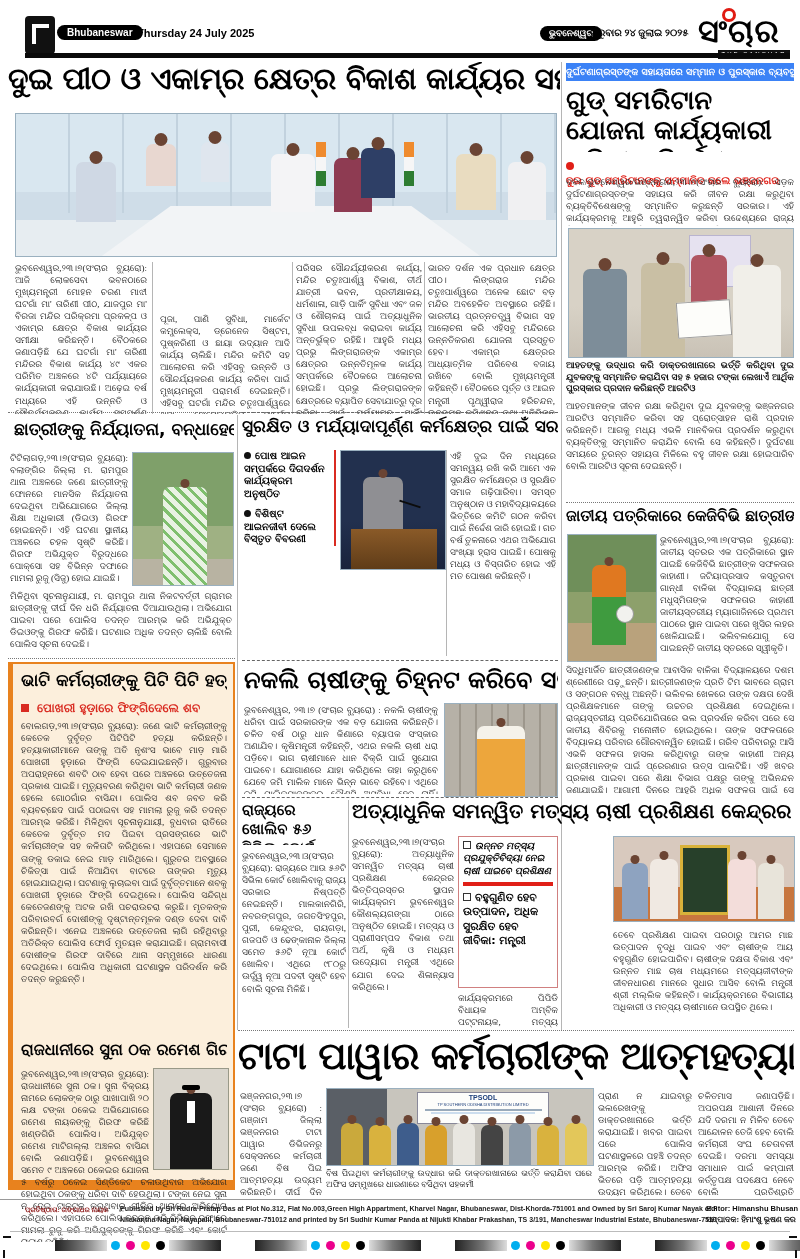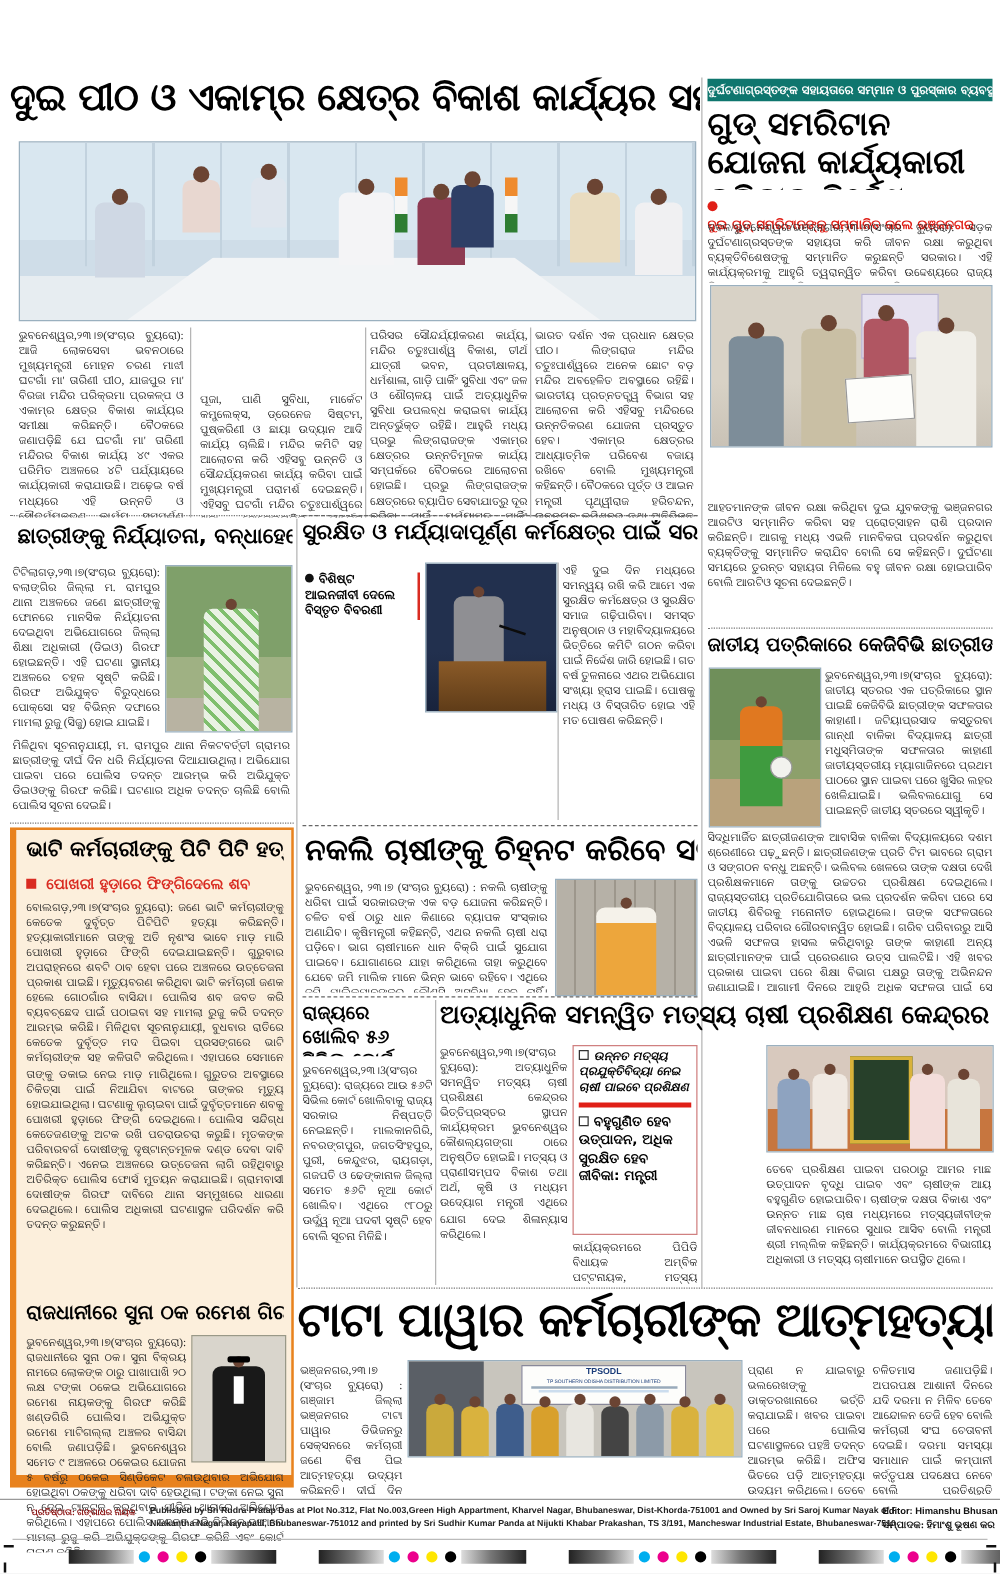--- a/index.html
+++ b/index.html
@@ -24,20 +24,39 @@
   .sq{display:inline-block;width:8px;height:8px;margin-right:4px;}
   .regbar{width:52px;height:11px;background:linear-gradient(90deg,#222,#777 55%,#ddd);}
   .regdot{width:9px;height:9px;border-radius:50%;margin:1px 2px;display:inline-block;}
   .reggroup{position:absolute;display:flex;align-items:center;gap:2px;}
 </style>
 </head>
 <body>
 
 <div id="page">
 
+  <div class="abs" style="left:0;top:0;width:800px;height:60px;">
+    <div class="abs" style="left:25px;top:16px;width:30px;height:38px;background:#111;border-radius:4px;">
+      <div class="abs" style="left:7px;top:8px;width:13px;height:16px;border-left:4px solid #fff;border-top:4px solid #fff;"></div>
+    </div>
+    <span class="abs pill" style="left:57px;top:25px;font-size:10px;padding:2px 10px;">Bhubaneswar</span>
+    <span class="abs" style="left:137px;top:27px;font-family:'Liberation Sans',sans-serif;font-weight:bold;font-size:11px;color:#000;">Thursday 24 July 2025</span>
+    <span class="abs pill" style="left:540px;top:26px;font-size:9px;padding:2px 9px;">ଭୁବନେଶ୍ୱର</span>
+    <span class="abs" style="left:590px;top:27px;font-weight:bold;font-size:10px;color:#000;">ଗୁରୁବାର ୨୪ ଜୁଲାଇ ୨୦୨୫</span>
+
+    <div class="abs" style="left:698px;top:10px;width:94px;height:48px;">
+      <span class="abs" style="left:24px;top:-2px;width:8px;height:8px;border:3px solid #e01b12;border-radius:50%;"></span>
+      <span class="abs hl" style="left:0;top:2px;font-size:32px;letter-spacing:1px;">ସଂଚାର</span>
+      <div class="abs" style="left:20px;top:40px;width:72px;height:9px;background:#111;color:#fff;font-family:'Liberation Sans',sans-serif;
+                  font-size:6px;letter-spacing:2px;text-align:center;line-height:9px;">
+        <span>THE SANCHAR</span>
+      </div>
+    </div>
+    <div class="abs" style="left:25px;top:53px;width:765px;height:5px;background:#0a0a0a;"></div>
+  </div>
 
   <div class="abs hl" style="left:8px;top:62px;width:552px;height:48px;font-size:30px;line-height:1.1;letter-spacing:-0.5px;white-space:nowrap;overflow:hidden;">ଦୁଇ ପୀଠ ଓ ଏକାମ୍ର କ୍ଷେତ୍ର ବିକାଶ କାର୍ଯ୍ୟର ସମୀକ୍ଷା କଲେ ମୁଖ୍ୟମନ୍ତ୍ରୀ</div>
 
   <div class="photo" style="left:15px;top:113px;width:540px;height:142px;background:linear-gradient(180deg,#d9e7f0 0 55%,#cfdde8 55% 75%,#e7edf1 75% 100%);">
     <div class="abs" style="left:0;top:0;width:100%;height:70%;background:repeating-linear-gradient(90deg,transparent 0 52px,#c2d2de 52px 54px);"></div>
     <div class="flag" style="left:300px;top:28px;"></div>
     <div class="flag" style="left:388px;top:28px;"></div>
     <div class="abs" style="left:60px;top:92px;width:430px;height:50px;background:#f2f4f6;clip-path:polygon(6% 100%,22% 0,78% 0,94% 100%);"></div>
     <i class="fig" style="left:60px;top:48px;width:40px;height:60px;background:#cfd8e4;"></i>
     <i class="fig" style="left:130px;top:30px;width:30px;height:42px;background:#e8d7d0;"></i>
@@ -52,37 +71,38 @@
   <div class="abs bt" style="left:15px;top:262px;width:132px;height:152px;">ଭୁବନେଶ୍ୱର,୨୩।୭(ସଂଚାର ବ୍ୟୁରୋ): ଆଜି ଲୋକସେବା ଭବନଠାରେ ମୁଖ୍ୟମନ୍ତ୍ରୀ ମୋହନ ଚରଣ ମାଝୀ ଘଟଗାଁ ମା' ତାରିଣୀ ପୀଠ, ଯାଜପୁର ମା' ବିରଜା ମନ୍ଦିର ପରିକ୍ରମା ପ୍ରକଳ୍ପ ଓ ଏକାମ୍ର କ୍ଷେତ୍ର ବିକାଶ କାର୍ଯ୍ୟର ସମୀକ୍ଷା କରିଛନ୍ତି। ବୈଠକରେ ଜଣାପଡ଼ିଛି ଯେ ଘଟଗାଁ ମା' ତାରିଣୀ ମନ୍ଦିରର ବିକାଶ କାର୍ଯ୍ୟ ୪୯ ଏକର ପରିମିତ ଅଞ୍ଚଳରେ ୪ଟି ପର୍ଯ୍ୟାୟରେ କାର୍ଯ୍ୟକାରୀ କରାଯାଉଛି। ଅଢ଼େଇ ବର୍ଷ ମଧ୍ୟରେ ଏହି ଉନ୍ନତି ଓ ସୌନ୍ଦର୍ଯ୍ୟକରଣ କାର୍ଯ୍ୟ ସମ୍ପୂର୍ଣ୍ଣ କରାଯିବାର ଲକ୍ଷ୍ୟ ରହିଛି। ଘଟଗାଁ ମା' ତାରିଣୀଙ୍କ ପୀଠରେ ୨୦୦ ଶଯ୍ୟା ବିଶିଷ୍ଟ ଏକ ଯାତ୍ରୀ ନିବାସ, ୫୦୦ ସିଟ୍ ବିଶିଷ୍ଟ ବ୍ୟାଖ୍ୟାନ କେନ୍ଦ୍ର, ନଡ଼ିଆ ଗୋଦାମ, ୪୦୦ ସିଟ୍ ବିଶିଷ୍ଟ ପ୍ରସାଦ ସେବନ ଗୃହ, ଦୁଇ</div>
   <div class="abs bt" style="left:160px;top:313px;width:130px;height:101px;">ପୂଜା, ପାଣି ସୁବିଧା, ମାର୍କେଟ କମ୍ପ୍ଲେକ୍ସ, ଡ୍ରେନେଜ ସିଷ୍ଟମ, ପୁଷ୍କରିଣୀ ଓ ଛାୟା ଉଦ୍ୟାନ ଆଦି କାର୍ଯ୍ୟ ଚାଲିଛି। ମନ୍ଦିର କମିଟି ସହ ଆଲୋଚନା କରି ଏହିସବୁ ଉନ୍ନତି ଓ ସୌନ୍ଦର୍ଯ୍ୟକରଣ କାର୍ଯ୍ୟ କରିବା ପାଇଁ ମୁଖ୍ୟମନ୍ତ୍ରୀ ପରାମର୍ଶ ଦେଇଛନ୍ତି। ଏହିସବୁ ଘଟଗାଁ ମନ୍ଦିର ଚତୁଃପାର୍ଶ୍ୱରେ ଥିବା ହୋଟେଲଗୁଡ଼ିକୁ ମାର୍କେଟ କମ୍ପ୍ଲେକ୍ସରେ ପରିଣତ କରିବା ସକାଶେ ମୁଖ୍ୟମନ୍ତ୍ରୀ ନିର୍ଦ୍ଦେଶ ଦେଇଛନ୍ତି। ସେହିପରି ଯାଜପୁର ମା' ବିରଜା ମନ୍ଦିର ପରିକ୍ରମା ପ୍ରକଳ୍ପ କାର୍ଯ୍ୟ ୪ଟି ପର୍ଯ୍ୟାୟରେ ଆଗକୁ ନେଉଛି।</div>
   <div class="abs bt" style="left:296px;top:262px;width:126px;height:152px;">ପରିସର ସୌନ୍ଦର୍ଯ୍ୟୀକରଣ କାର୍ଯ୍ୟ, ମନ୍ଦିର ଚତୁଃପାର୍ଶ୍ୱ ବିକାଶ, ତୀର୍ଥ ଯାତ୍ରୀ ଭବନ, ପ୍ରତୀକ୍ଷାଳୟ, ଧର୍ମଶାଳା, ଗାଡ଼ି ପାର୍କିଂ ସୁବିଧା ଏବଂ ଜଳ ଓ ଶୌଚାଳୟ ପାଇଁ ଅତ୍ୟାଧୁନିକ ସୁବିଧା ଉପଲବ୍ଧ କରାଇବା କାର୍ଯ୍ୟ ଅନ୍ତର୍ଭୁକ୍ତ ରହିଛି। ଆହୁରି ମଧ୍ୟ ପ୍ରଭୁ ଲିଙ୍ଗରାଜଙ୍କ ଏକାମ୍ର କ୍ଷେତ୍ରର ଉନ୍ନତିମୂଳକ କାର୍ଯ୍ୟ ସମ୍ପର୍କରେ ବୈଠକରେ ଆଲୋଚନା ହୋଇଛି। ପ୍ରଭୁ ଲିଙ୍ଗରାଜଙ୍କ କ୍ଷେତ୍ରରେ ବ୍ୟାପିତ ସେବାଯାତ୍ରୁ ଦୂର କରିବା ପାଇଁ ପର୍ଯ୍ୟାପ୍ତ ପାର୍କିଂ ବ୍ୟବସ୍ଥା ଉପରେ ମୁଖ୍ୟମନ୍ତ୍ରୀ ଗୁରୁତ୍ୱ ଦେବା ସହ ମନ୍ଦିର ଚତୁଃପାର୍ଶ୍ୱର ଛାୟା ଉନ୍ନତିକରଣ କାର୍ଯ୍ୟ ପାଇଁ ନିର୍ଦ୍ଦେଶ ଦେଇଛନ୍ତି।</div>
   <div class="abs bt" style="left:428px;top:262px;width:127px;height:152px;">ଭାରତ ଦର୍ଶନ ଏକ ପ୍ରଧାନ କ୍ଷେତ୍ର ପୀଠ। ଲିଙ୍ଗରାଜ ମନ୍ଦିର ଚତୁଃପାର୍ଶ୍ୱରେ ଅନେକ ଛୋଟ ବଡ଼ ମନ୍ଦିର ଅବହେଳିତ ଅବସ୍ଥାରେ ରହିଛି। ଭାରତୀୟ ପ୍ରତ୍ନତତ୍ତ୍ୱ ବିଭାଗ ସହ ଆଲୋଚନା କରି ଏହିସବୁ ମନ୍ଦିରରେ ଉନ୍ନତିକରଣ ଯୋଜନା ପ୍ରସ୍ତୁତ ହେବ। ଏକାମ୍ର କ୍ଷେତ୍ରର ଆଧ୍ୟାତ୍ମିକ ପରିବେଶ ବଜାୟ ରଖିବେ ବୋଲି ମୁଖ୍ୟମନ୍ତ୍ରୀ କହିଛନ୍ତି। ବୈଠକରେ ପୂର୍ତ୍ତ ଓ ଆଇନ ମନ୍ତ୍ରୀ ପୃଥ୍ୱୀରାଜ ହରିଚନ୍ଦନ, ଉନ୍ନୟନ କମିଶନର ତଥା ଅତିରିକ୍ତ ମୁଖ୍ୟ ଶାସନ ସଚିବ ଅନୁ ଗର୍ଗ, ମୁଖ୍ୟମନ୍ତ୍ରୀଙ୍କ ପ୍ରମୁଖ ଶାସନ ସଚିବ ଶାସ୍ୱତ ମିଶ୍ର, ପୂର୍ତ୍ତ ବିଭାଗ ପ୍ରମୁଖ ଶାସନ ସଚିବ ସଞ୍ଜୟ କୁମାର ସିଂ, ପର୍ଯ୍ୟଟନ ବିଭାଗର କମିଶନର ତଥା ଶାସନ ସଚିବ ବଲୱନ୍ତ ସିଂ ଏବଂ ପୂର୍ତ୍ତ ବିଭାଗର ବରିଷ୍ଠ ଯନ୍ତ୍ରୀ ଓ ଅଧିକାରୀମାନେ ଯୋଗଦେଇ ଥିଲେ।</div>
   <div class="vrule" style="left:152px;top:262px;height:152px;"></div>
   <div class="vrule" style="left:292px;top:262px;height:152px;"></div>
   <div class="vrule" style="left:424px;top:262px;height:152px;"></div>
   <div class="dot-h" style="left:8px;top:412px;width:550px;"></div>
 
   <div class="vrule" style="left:561px;top:62px;height:968px;"></div>
-  <div class="abs" style="left:566px;top:63px;width:228px;height:18px;background:#0f766e;color:#fff;display:flex;align-items:center;justify-content:flex-end;">
+  <div class="abs" style="left:566px;top:63px;width:228px;height:18px;background:#3b82f6;color:#fff;display:flex;align-items:center;justify-content:flex-end;">
     <span class="hl" style="color:#fff;font-size:9.5px;white-space:nowrap;overflow:hidden;">ଦୁର୍ଘଟଣାଗ୍ରସ୍ତଙ୍କ ସହାୟତାରେ ସମ୍ମାନ ଓ ପୁରସ୍କାର ବ୍ୟବସ୍ଥା</span>
   </div>
   <div class="abs hl" style="left:566px;top:86px;width:228px;height:66px;font-size:26px;line-height:1.15;overflow:hidden;">ଗୁଡ୍ ସମରିଟାନ ଯୋଜନା କାର୍ଯ୍ୟକାରୀ କରିବାକୁ ନିର୍ଦ୍ଦେଶ</div>
   <div class="abs" style="left:566px;top:156px;width:228px;height:18px;">
     <span style="display:inline-block;width:8px;height:8px;border-radius:50%;background:#e01f17;margin-right:4px;"></span>
     <span class="hl" style="color:#e01f17;font-size:10.5px;white-space:nowrap;overflow:hidden;display:inline-block;max-width:214px;vertical-align:top;">ଦୁଇ ଗୁଡ୍ ସମରିଟାନଙ୍କୁ ସମ୍ମାନିତ କଲେ ଭଞ୍ଜନଗର ଆରଟିଓ</span>
   </div>
   <div class="abs bt" style="left:566px;top:176px;width:228px;height:50px;">ବବଳ/ଭୁବନେଶ୍ୱର/ଭଞ୍ଜନଗର,୨୩।୭(ସଂଚାର ବ୍ୟୁରୋ): ସଡ଼କ ଦୁର୍ଘଟଣାଗ୍ରସ୍ତଙ୍କ ସହାୟତା କରି ଜୀବନ ରକ୍ଷା କରୁଥିବା ବ୍ୟକ୍ତିବିଶେଷଙ୍କୁ ସମ୍ମାନିତ କରୁଛନ୍ତି ସରକାର। ଏହି କାର୍ଯ୍ୟକ୍ରମକୁ ଆହୁରି ତ୍ୱରାନ୍ୱିତ କରିବା ଉଦ୍ଦେଶ୍ୟରେ ରାଜ୍ୟ ଶିକ୍ଷଣ ଓ ପରିବହନ ବିଭାଗ ପ୍ରଧାନ ଦେଇଛି। ଏ କ୍ଷେତ୍ରରେ ଗୁଡ଼ ସମରିଟାନ ଯୋଜନା ଅନୁରୂପ ଭାବରେ ସମସ୍ତ ଆଞ୍ଚଳିକ ପରିବହନ ଅଧିକାରୀ (ଆରଟିଓ)ମାନଙ୍କୁ ରାଜ୍ୟ ପରିବହନ ପ୍ରାଧିକରଣ (ଏସଟିଏ) ପକ୍ଷରୁ ପରାମର୍ଶ ଦିଆଯାଇଛି। କିଛିଦିନ ତଳେ ଗଞ୍ଜାମ ଜିଲ୍ଲା ଭଞ୍ଜନଗର ଦାଉଁରି ଘାଟ ଅଞ୍ଚଳର ଗୋଟଏ ଦୁର୍ଘଟଣାରେ</div>
   <div class="photo" style="left:568px;top:228px;width:224px;height:128px;background:linear-gradient(180deg,#d8d2c6 0 60%,#c9c2b6 100%);">
     <div class="abs" style="left:120px;top:6px;width:60px;height:50px;background:#e6e2f0;border:1px solid #b9b4cf;"></div>
     <i class="fig" style="left:14px;top:40px;width:44px;height:88px;background:#7d8d99;"></i>
     <i class="fig" style="left:72px;top:34px;width:44px;height:94px;background:#c9bfa4;"></i>
     <i class="fig" style="left:122px;top:26px;width:36px;height:60px;background:#b05662;"></i>
     <i class="fig" style="left:164px;top:36px;width:48px;height:92px;background:#f1efe9;"></i>
     <div class="abs" style="left:108px;top:72px;width:52px;height:34px;background:#fdfdfa;border:1px solid #999;transform:rotate(-4deg);"></div>
   </div>
+  <div class="abs cap" style="left:566px;top:360px;width:228px;height:38px;">ଆହତଙ୍କୁ ଉଦ୍ଧାର କରି ଡାକ୍ତରଖାନାରେ ଭର୍ତ୍ତି କରିଥିବା ଦୁଇ ଯୁବକଙ୍କୁ ସମ୍ମାନିତ କରାଯିବା ସହ ୫ ହଜାର ଟଙ୍କା ଲେଖାଏଁ ଆର୍ଥିକ ପୁରସ୍କାର ପ୍ରଦାନ କରିଛନ୍ତି ଆରଟିଓ</div>
   <div class="abs bt" style="left:566px;top:400px;width:228px;height:98px;">ଆହତମାନଙ୍କ ଜୀବନ ରକ୍ଷା କରିଥିବା ଦୁଇ ଯୁବକଙ୍କୁ ଭଞ୍ଜନଗର ଆରଟିଓ ସମ୍ମାନିତ କରିବା ସହ ପ୍ରୋତ୍ସାହନ ରାଶି ପ୍ରଦାନ କରିଛନ୍ତି। ଆଗକୁ ମଧ୍ୟ ଏଭଳି ମାନବିକତା ପ୍ରଦର୍ଶନ କରୁଥିବା ବ୍ୟକ୍ତିଙ୍କୁ ସମ୍ମାନିତ କରାଯିବ ବୋଲି ସେ କହିଛନ୍ତି। ଦୁର୍ଘଟଣା ସମୟରେ ତୁରନ୍ତ ସହାୟତା ମିଳିଲେ ବହୁ ଜୀବନ ରକ୍ଷା ହୋଇପାରିବ ବୋଲି ଆରଟିଓ ସୂଚନା ଦେଇଛନ୍ତି।</div>
   <div class="dot-h" style="left:566px;top:502px;width:228px;"></div>
 
   <div class="abs hl" style="left:566px;top:507px;width:228px;height:24px;font-size:15.5px;line-height:1.2;white-space:nowrap;overflow:hidden;">ଜାତୀୟ ପତ୍ରିକାରେ କେଜିବିଭି ଛାତ୍ରୀଙ୍କ ସଫଳ କାହାଣୀ</div>
   <div class="photo" style="left:567px;top:534px;width:88px;height:126px;background:linear-gradient(180deg,#6f8f5a 0 45%,#8da06b 45% 70%,#b9a27c 70% 100%);">
     <i class="fig figsm" style="left:24px;top:30px;width:34px;height:80px;background:linear-gradient(180deg,#e07820 0 40%,#3f9b3f 40% 100%);"></i>
     <span class="abs" style="left:48px;top:70px;width:16px;height:16px;border-radius:50%;background:#f2f2ee;border:1px solid #999;"></span>
   </div>
   <div class="abs bt" style="left:660px;top:534px;width:134px;height:126px;">ଭୁବନେଶ୍ୱର,୨୩।୭(ସଂଚାର ବ୍ୟୁରୋ): ଜାତୀୟ ସ୍ତରର ଏକ ପତ୍ରିକାରେ ସ୍ଥାନ ପାଇଛି କେଜିବିଭି ଛାତ୍ରୀଙ୍କ ସଫଳତାର କାହାଣୀ। ଜଟିୟାପ୍ରସାଦ କସ୍ତୁରବା ଗାନ୍ଧୀ ବାଳିକା ବିଦ୍ୟାଳୟ ଛାତ୍ରୀ ମଧୁସ୍ମିତାଙ୍କ ସଫଳତାର କାହାଣୀ ଜାତୀୟସ୍ତରୀୟ ମ୍ୟାଗାଜିନରେ ପ୍ରଥମ ପାଠରେ ସ୍ଥାନ ପାଇବା ପରେ ଖୁସିର ଲହର ଖେଳିଯାଇଛି। ଭଲିବଲଯୋଗୁ ସେ ପାଇଛନ୍ତି ଜାତୀୟ ସ୍ତରରେ ସ୍ୱୀକୃତି।</div>
   <div class="abs bt" style="left:566px;top:664px;width:228px;height:130px;">ସିଦ୍ଧିମାର୍ଜିତ ଛାତ୍ରୀଜଣଙ୍କ ଆବାସିକ ବାଳିକା ବିଦ୍ୟାଳୟରେ ଦଶମ ଶ୍ରେଣୀରେ ପଢ଼ୁଛନ୍ତି। ଛାତ୍ରୀଜଣଙ୍କ ପ୍ରତି ଟିମ ଭାବରେ ଗ୍ରାମ ଓ ସଙ୍ଗଠନ ବନ୍ଧୁ ଅଛନ୍ତି। ଭଲିବଲ ଖେଳରେ ତାଙ୍କ ଦକ୍ଷତା ଦେଖି ପ୍ରଶିକ୍ଷକମାନେ ତାଙ୍କୁ ଉଚ୍ଚତର ପ୍ରଶିକ୍ଷଣ ଦେଇଥିଲେ। ରାଜ୍ୟସ୍ତରୀୟ ପ୍ରତିଯୋଗିତାରେ ଭଲ ପ୍ରଦର୍ଶନ କରିବା ପରେ ସେ ଜାତୀୟ ଶିବିରକୁ ମନୋନୀତ ହୋଇଥିଲେ। ତାଙ୍କ ସଫଳତାରେ ବିଦ୍ୟାଳୟ ପରିବାର ଗୌରବାନ୍ୱିତ ହୋଇଛି। ଗରିବ ପରିବାରରୁ ଆସି ଏଭଳି ସଫଳତା ହାସଲ କରିଥିବାରୁ ତାଙ୍କ କାହାଣୀ ଅନ୍ୟ ଛାତ୍ରୀମାନଙ୍କ ପାଇଁ ପ୍ରେରଣାର ଉତ୍ସ ପାଲଟିଛି। ଏହି ଖବର ପ୍ରକାଶ ପାଇବା ପରେ ଶିକ୍ଷା ବିଭାଗ ପକ୍ଷରୁ ତାଙ୍କୁ ଅଭିନନ୍ଦନ ଜଣାଯାଇଛି। ଆଗାମୀ ଦିନରେ ଆହୁରି ଅଧିକ ସଫଳତା ପାଇଁ ସେ ଉଦ୍ୟମ କରିବେ ବୋଲି କହିଛନ୍ତି। ଭଲିବଲ ପ୍ରଶିକ୍ଷଣ ସହ ପାଠପଢ଼ାରେ ମଧ୍ୟ ସେ ଆଗୁଆ ରହିଛନ୍ତି ବୋଲି ଶିକ୍ଷୟିତ୍ରୀମାନେ ସୂଚନା ଦେଇଛନ୍ତି। ତାଙ୍କ ଗାଁ ଲୋକେ ମଧ୍ୟ ଏହି ସଫଳତାରେ ଖୁସି ବ୍ୟକ୍ତ କରିଛନ୍ତି।</div>
@@ -93,20 +113,23 @@
   <div class="photo" style="left:132px;top:452px;width:100px;height:132px;background:linear-gradient(180deg,#7fa06a 0 55%,#9fb183 55% 80%,#b8b3a2 80% 100%);">
     <i class="fig figsm" style="left:30px;top:34px;width:44px;height:98px;background:repeating-linear-gradient(45deg,#e9f2e4 0 5px,#7fbf6e 5px 8px);"></i>
   </div>
   <div class="abs bt" style="left:10px;top:590px;width:222px;height:64px;">ମିଳିଥିବା ସୂଚନାନୁଯାୟୀ, ମ. ରାମପୁର ଥାନା ନିକଟବର୍ତ୍ତୀ ଗ୍ରାମର ଛାତ୍ରୀଙ୍କୁ ଦୀର୍ଘ ଦିନ ଧରି ନିର୍ଯ୍ୟାତନା ଦିଆଯାଉଥିଲା। ଅଭିଯୋଗ ପାଇବା ପରେ ପୋଲିସ ତଦନ୍ତ ଆରମ୍ଭ କରି ଅଭିଯୁକ୍ତ ଡିଇଓଙ୍କୁ ଗିରଫ କରିଛି। ଘଟଣାର ଅଧିକ ତଦନ୍ତ ଚାଲିଛି ବୋଲି ପୋଲିସ ସୂଚନା ଦେଇଛି।</div>
   <div class="dot-h" style="left:8px;top:658px;width:227px;"></div>
 
   <div class="dash-h" style="left:242px;top:412px;width:316px;"></div>
   <div class="abs hl" style="left:242px;top:416px;width:316px;height:26px;font-size:17px;white-space:nowrap;overflow:hidden;">ସୁରକ୍ଷିତ ଓ ମର୍ଯ୍ୟାଦାପୂର୍ଣ୍ଣ କର୍ମକ୍ଷେତ୍ର ପାଇଁ ସରକାର ପ୍ରତିବଦ୍ଧ</div>
   <div class="abs" style="left:244px;top:450px;width:92px;height:116px;">
     <div style="border-right:2px solid #d92b21;padding-right:4px;">
+      <div class="hl" style="font-size:10px;line-height:1.25;">
+        <span class="sq" style="background:#111;border-radius:50%;width:7px;height:7px;"></span><span>ପୋଷ ଆଇନ ସମ୍ପର୍କରେ ଦିଗଦର୍ଶନ କାର୍ଯ୍ୟକ୍ରମ ଅନୁଷ୍ଠିତ</span>
+      </div>
       <div class="hl" style="font-size:10px;line-height:1.25;margin-top:8px;">
         <span class="sq" style="background:#111;border-radius:50%;width:7px;height:7px;"></span><span>ବିଶିଷ୍ଟ ଆଇନଜୀବୀ ଦେଲେ ବିସ୍ତୃତ ବିବରଣୀ</span>
       </div>
     </div>
   </div>
   <div class="photo" style="left:340px;top:450px;width:104px;height:118px;background:linear-gradient(180deg,#22304e 0 60%,#18233c 100%);">
     <i class="fig figsm" style="left:22px;top:26px;width:40px;height:60px;background:#8f8f93;"></i>
     <div class="abs" style="left:10px;top:78px;width:86px;height:40px;background:linear-gradient(180deg,#8a5a28,#5f3c18);"></div>
     <div class="abs" style="left:58px;top:52px;width:22px;height:2px;background:#0c0c0c;transform:rotate(18deg);"></div>
   </div>
@@ -179,20 +202,21 @@
     <i class="fig figsm" style="left:14px;top:34px;width:22px;height:42px;background:#caa93c;"></i>
     <i class="fig figsm" style="left:42px;top:36px;width:22px;height:40px;background:#d9b23e;"></i>
     <i class="fig figsm" style="left:70px;top:34px;width:22px;height:42px;background:#3e5d8c;"></i>
     <i class="fig figsm" style="left:98px;top:36px;width:22px;height:40px;background:#d8a02c;"></i>
     <i class="fig figsm" style="left:126px;top:34px;width:22px;height:42px;background:#e8e6e0;"></i>
     <i class="fig figsm" style="left:154px;top:36px;width:22px;height:40px;background:#444;"></i>
     <i class="fig figsm" style="left:182px;top:34px;width:22px;height:42px;background:#8c9aa8;"></i>
     <i class="fig figsm" style="left:210px;top:36px;width:22px;height:40px;background:#d9b23e;"></i>
     <i class="fig figsm" style="left:238px;top:34px;width:22px;height:42px;background:#e3c75a;"></i>
   </div>
+  <div class="abs cap" style="left:326px;top:1168px;width:266px;height:28px;font-weight:normal;font-size:8.5px;">ବିଷ ପିଇଥିବା କର୍ମଚାରୀଙ୍କୁ ଉଦ୍ଧାର କରି ଡାକ୍ତରଖାନାରେ ଭର୍ତ୍ତି କରାଯିବା ପରେ ଅଫିସ ସମ୍ମୁଖରେ ଧାରଣାରେ ବସିଥିବା ସହକର୍ମୀ</div>
   <div class="abs bt" style="left:598px;top:1090px;width:94px;height:106px;">ପ୍ରାଣ ନ ଯାଇବାରୁ ଭଲରେଖଙ୍କୁ ଡାକ୍ତରଖାନାରେ ଭର୍ତ୍ତି କରାଯାଇଛି। ଖବର ପାଇବା ପରେ ପୋଲିସ ଘଟଣାସ୍ଥଳରେ ପହଞ୍ଚି ତଦନ୍ତ ଆରମ୍ଭ କରିଛି। ଅଫିସ ଭିତରେ ପଡ଼ି ଆତ୍ମହତ୍ୟା ଉଦ୍ୟମ କରିଥିଲେ। ତେବେ ସେ ସଭିଁଙ୍କ ନଜର ଏଡ଼ାଇ ବିଷ ଆଣିଥିଲେ ବୋଲି ଜଣାପଡ଼ିଛି।</div>
   <div class="abs bt" style="left:698px;top:1090px;width:96px;height:106px;">ଚଳିତମାସ ଜଣାପଡ଼ିଛି। ଅପରପକ୍ଷ ଆଶାନୀ ଦିନରେ ଯଦି ଦରମା ନ ମିଳିବ ତେବେ ଆନ୍ଦୋଳନ ତେଜି ହେବ ବୋଲି କର୍ମଚାରୀ ସଂଘ ଚେତାବନୀ ଦେଇଛି। ଦରମା ସମସ୍ୟା ସମାଧାନ ପାଇଁ କମ୍ପାନୀ କର୍ତ୍ତୃପକ୍ଷ ପଦକ୍ଷେପ ନେବେ ବୋଲି ପ୍ରତିଶ୍ରୁତି ଦେଇଛନ୍ତି।</div>
 
   <div class="abs" style="left:0;top:1199px;width:800px;height:1px;background:#999;"></div>
   <div class="abs" style="left:25px;top:1206px;width:92px;font-size:7px;color:#8a1010;font-weight:bold;overflow:hidden;white-space:nowrap;">ପ୍ରତିଷ୍ଠାତା: ଗଙ୍ଗାଧର ନାୟକ</div>
   <div class="abs" style="left:120px;top:1204px;width:596px;font-family:'Liberation Sans',sans-serif;font-size:7px;line-height:1.5;color:#222;font-weight:bold;">
     <span style="display:block;white-space:nowrap;overflow:hidden;">Published by Sri Rudra Pratap Das at Plot No.312, Flat No.003,Green High Appartment, Kharvel Nagar, Bhubaneswar, Dist-Khorda-751001 and Owned by Sri Saroj Kumar Nayak of Plot No.495,</span>
     <span style="display:block;white-space:nowrap;overflow:hidden;">Nilakantha Nagar, Nayapalli, Bhubaneswar-751012 and printed by Sri Sudhir Kumar Panda at Nijukti Khabar Prakashan, TS 3/191, Mancheswar Industrial Estate, Bhubaneswar-751010, Dist-Khurda (Odisha) Ph. No.  8093008776</span>
   </div>
   <div class="abs" style="left:706px;top:1204px;width:90px;text-align:center;">

